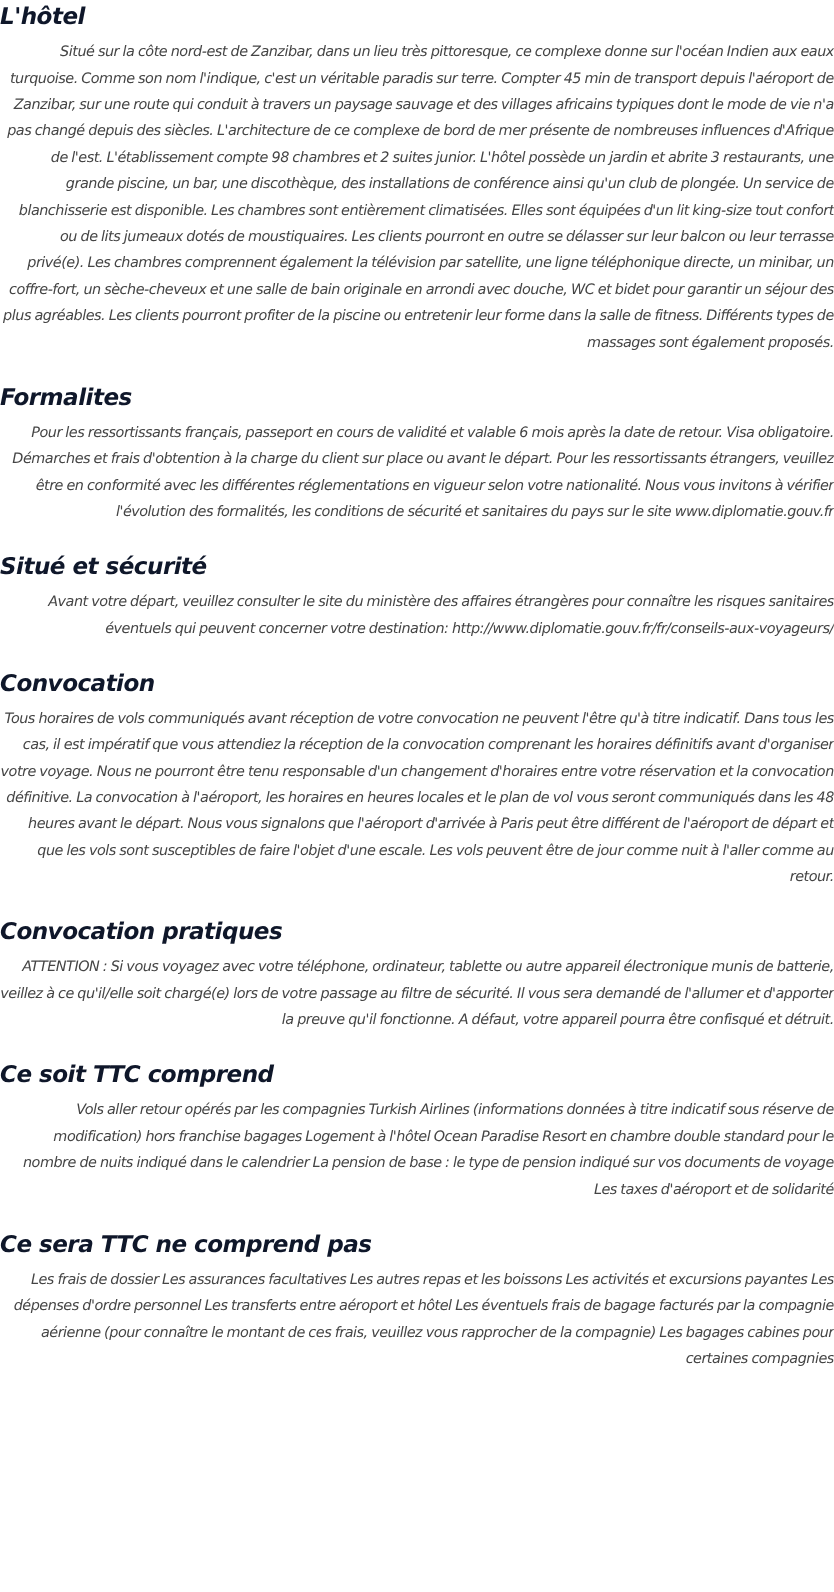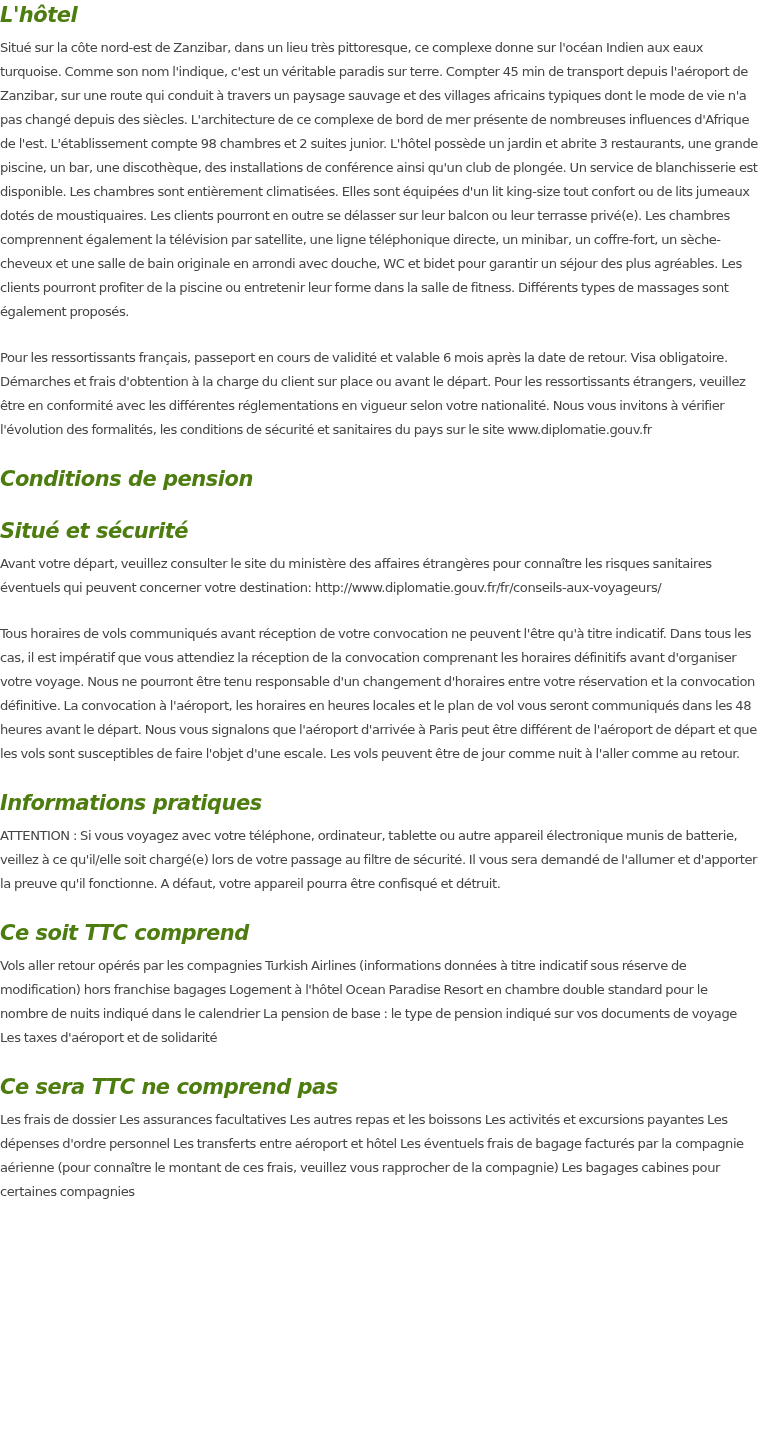--- a/index.html
+++ b/index.html
@@ -21,62 +21,65 @@
       margin: 0 0 22px 0;
     }
     .section h2 {
       margin: 0;
       padding: 0;
       font-family: "DejaVu Sans", sans-serif;
       font-style: italic;
       font-weight: bold;
       font-size: 21px;
       line-height: 30px;
-      color: #4d7c0f;
+      color: #0f172a;
       letter-spacing: -0.5px;
     }
     .section p {
       margin: 6px 0 0 0;
       font-family: "DejaVu Sans", sans-serif;
+      font-style: italic;
       font-size: 13.1px;
       line-height: 24px;
       color: #454545;
       letter-spacing: -0.45px;
       word-spacing: -0.5px;
+      text-align: right;
     }
   </style>
 </head>
 <body>
 
 <div class="content">
 
   <div class="section">
     <h2>L'hôtel</h2>
     <p>Situé sur la côte nord-est de Zanzibar, dans un lieu très pittoresque, ce complexe donne sur l'océan Indien aux eaux turquoise. Comme son nom l'indique, c'est un véritable paradis sur terre. Compter 45 min de transport depuis l'aéroport de Zanzibar, sur une route qui conduit à travers un paysage sauvage et des villages africains typiques dont le mode de vie n'a pas changé depuis des siècles. L'architecture de ce complexe de bord de mer présente de nombreuses influences d'Afrique de l'est. L'établissement compte 98 chambres et 2 suites junior. L'hôtel possède un jardin et abrite 3 restaurants, une grande piscine, un bar, une discothèque, des installations de conférence ainsi qu'un club de plongée. Un service de blanchisserie est disponible. Les chambres sont entièrement climatisées. Elles sont équipées d'un lit king-size tout confort ou de lits jumeaux dotés de moustiquaires. Les clients pourront en outre se délasser sur leur balcon ou leur terrasse privé(e). Les chambres comprennent également la télévision par satellite, une ligne téléphonique directe, un minibar, un coffre-fort, un sèche-cheveux et une salle de bain originale en arrondi avec douche, WC et bidet pour garantir un séjour des plus agréables. Les clients pourront profiter de la piscine ou entretenir leur forme dans la salle de fitness. Différents types de massages sont également proposés.</p>
   </div>
 
   <div class="section">
+    <h2>Formalites</h2>
     <p>Pour les ressortissants français, passeport en cours de validité et valable 6 mois après la date de retour. Visa obligatoire. Démarches et frais d'obtention à la charge du client sur place ou avant le départ. Pour les ressortissants étrangers, veuillez être en conformité avec les différentes réglementations en vigueur selon votre nationalité. Nous vous invitons à vérifier l'évolution des formalités, les conditions de sécurité et sanitaires du pays sur le site www.diplomatie.gouv.fr</p>
   </div>
 
   <div class="section">
-    <h2>Conditions de pension</h2>
   </div>
 
   <div class="section">
     <h2>Situé et sécurité</h2>
     <p>Avant votre départ, veuillez consulter le site du ministère des affaires étrangères pour connaître les risques sanitaires éventuels qui peuvent concerner votre destination: http://www.diplomatie.gouv.fr/fr/conseils-aux-voyageurs/</p>
   </div>
 
   <div class="section">
+    <h2>Convocation</h2>
     <p>Tous horaires de vols communiqués avant réception de votre convocation ne peuvent l'être qu'à titre indicatif. Dans tous les cas, il est impératif que vous attendiez la réception de la convocation comprenant les horaires définitifs avant d'organiser votre voyage. Nous ne pourront être tenu responsable d'un changement d'horaires entre votre réservation et la convocation définitive. La convocation à l'aéroport, les horaires en heures locales et le plan de vol vous seront communiqués dans les 48 heures avant le départ. Nous vous signalons que l'aéroport d'arrivée à Paris peut être différent de l'aéroport de départ et que les vols sont susceptibles de faire l'objet d'une escale. Les vols peuvent être de jour comme nuit à l'aller comme au retour.</p>
   </div>
 
   <div class="section">
-    <h2>Informations pratiques</h2>
+    <h2>Convocation pratiques</h2>
     <p>ATTENTION : Si vous voyagez avec votre téléphone, ordinateur, tablette ou autre appareil électronique munis de batterie, veillez à ce qu'il/elle soit chargé(e) lors de votre passage au filtre de sécurité. Il vous sera demandé de l'allumer et d'apporter la preuve qu'il fonctionne. A défaut, votre appareil pourra être confisqué et détruit.</p>
   </div>
 
   <div class="section">
     <h2>Ce soit TTC comprend</h2>
     <p>Vols aller retour opérés par les compagnies Turkish Airlines (informations données à titre indicatif sous réserve de modification) hors franchise bagages Logement à l'hôtel Ocean Paradise Resort en chambre double standard pour le nombre de nuits indiqué dans le calendrier La pension de base : le type de pension indiqué sur vos documents de voyage Les taxes d'aéroport et de solidarité</p>
   </div>
 
   <div class="section">
     <h2>Ce sera TTC ne comprend pas</h2>

